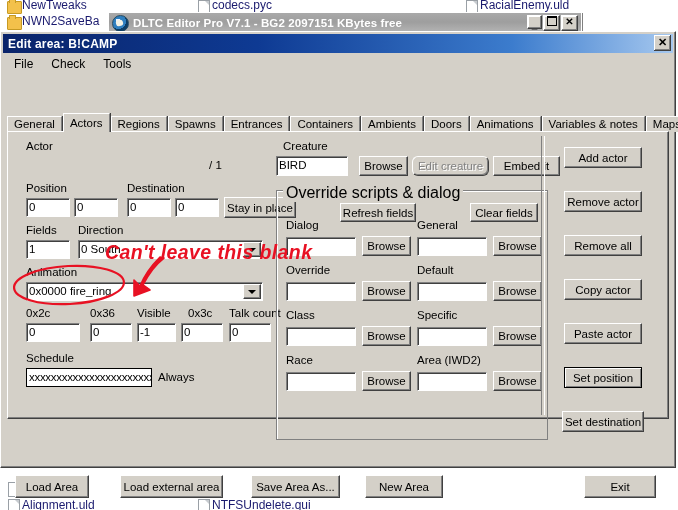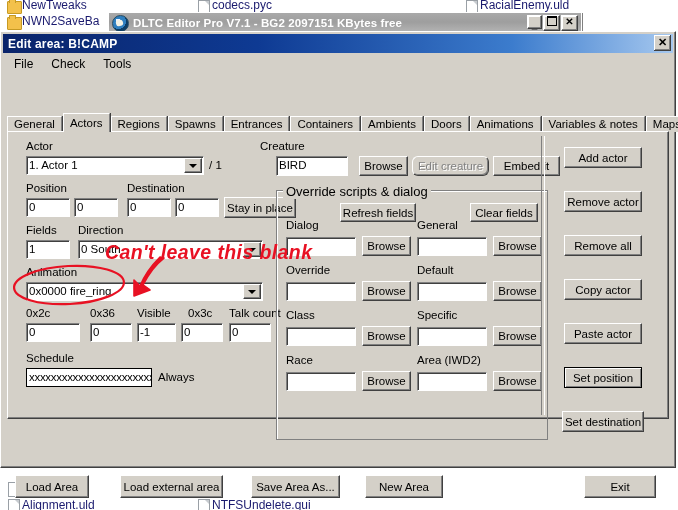--- a/index.html
+++ b/index.html
@@ -73,21 +73,21 @@
   .btn.focus{border:1px solid #000;box-shadow:inset 1px 1px 0 #ffffff, inset -1px -1px 0 #808080;}
   .combo{position:absolute;background:#ffffff;box-sizing:border-box;
        border:1px solid #808080;border-right-color:#ffffff;border-bottom-color:#ffffff;
        box-shadow:inset 1px 1px 0 #404040;
        font-size:11.5px;color:#000;padding:1px 2px;line-height:15px;overflow:hidden;white-space:nowrap;}
   .combo .arrowbtn{position:absolute;right:1px;top:1px;bottom:1px;width:16px;background:#d4d0c8;
        border:1px solid #ffffff;border-right-color:#404040;border-bottom-color:#404040;
        box-shadow:inset -1px -1px 0 #808080;display:flex;align-items:center;justify-content:center;}
   .combo .arrowbtn i{display:block;width:0;height:0;border-left:4px solid transparent;border-right:4px solid transparent;border-top:4px solid #000;}
   .groupbox{position:absolute;box-sizing:border-box;border:1px solid #808080;box-shadow:1px 1px 0 #ffffff inset, 0 0 0 0;}
-  .groupbox>.gb-title{position:absolute;top:-7px;left:6px;background:#d4d0c8;padding:0 3px;font-size:13px;color:#000;white-space:nowrap;}
+  .groupbox>.gb-title{position:absolute;top:-7px;left:6px;background:#d4d0c8;padding:0 3px;font-size:16px;color:#000;white-space:nowrap;}
   #vsep{position:absolute;right:130px;top:104px;width:2px;bottom:52px;
        border-left:1px solid #808080;border-right:1px solid #ffffff;}
   #annot{position:absolute;left:0;top:0;width:676px;height:437px;pointer-events:none;}
   .xs{letter-spacing:-0.3px;}
 </style>
 </head>
 <body>
 
 <div id="bg">
   <div class="bgfolder-ico" style="left:7px;top:1px;"></div>
@@ -145,26 +145,20 @@
     <div class="tab">Ambients</div>
     <div class="tab">Doors</div>
     <div class="tab">Animations</div>
     <div class="tab">Variables &amp; notes</div>
     <div class="tab">Maps</div>
   </div>
 
   <div id="tab-pane">
 
     <div class="lbl" style="left:18px;top:8px;">Actor</div>
-    <div class="combo" style="left:18px;top:24px;width:178px;height:19px;">
-      <span>1. Actor 1</span>
-      <span class="arrowbtn">
-          <i></i>
-        </span>
-    </div>
     <div class="lbl" style="left:201px;top:27px;">/ 1</div>
 
     <div class="lbl" style="left:18px;top:50px;">Position</div>
     <div class="lbl" style="left:119px;top:50px;">Destination</div>
     <div class="tbox" style="left:18px;top:66px;width:44px;height:19px;">0</div>
     <div class="tbox" style="left:66px;top:66px;width:44px;height:19px;">0</div>
     <div class="tbox" style="left:119px;top:66px;width:44px;height:19px;">0</div>
     <div class="tbox" style="left:167px;top:66px;width:44px;height:19px;">0</div>
     <div class="btn" style="left:216px;top:65px;width:72px;height:21px;">Stay in place</div>
 
@@ -194,21 +188,21 @@
     <div class="tbox" style="left:18px;top:191px;width:54px;height:19px;">0</div>
     <div class="tbox" style="left:82px;top:191px;width:42px;height:19px;">0</div>
     <div class="tbox" style="left:129px;top:191px;width:39px;height:19px;">-1</div>
     <div class="tbox" style="left:173px;top:191px;width:42px;height:19px;">0</div>
     <div class="tbox" style="left:221px;top:191px;width:42px;height:19px;">0</div>
 
     <div class="lbl" style="left:18px;top:220px;">Schedule</div>
     <div class="tbox xs" style="left:18px;top:236px;width:126px;height:19px;border:1px solid #000;box-shadow:none;">xxxxxxxxxxxxxxxxxxxxxxxxx</div>
     <div class="lbl" style="left:150px;top:239px;">Always</div>
 
-    <div class="lbl" style="left:252px;top:8px;">Creature</div>
+    <div class="lbl" style="left:275px;top:8px;">Creature</div>
     <div class="tbox" style="left:268px;top:24px;width:72px;height:20px;">BIRD</div>
     <div class="btn" style="left:351px;top:24px;width:49px;height:20px;">Browse</div>
     <div class="btn disabled" style="left:404px;top:24px;width:77px;height:20px;">Edit creature</div>
     <div class="btn" style="left:485px;top:24px;width:67px;height:20px;">Embed it</div>
 
     <div class="groupbox" style="left:268px;top:58px;width:272px;height:250px;">
       <div class="gb-title">Override scripts &amp; dialog</div>
 
       <div class="btn" style="left:63px;top:12px;width:76px;height:19px;">Refresh fields</div>
       <div class="btn" style="left:193px;top:12px;width:68px;height:19px;">Clear fields</div>

